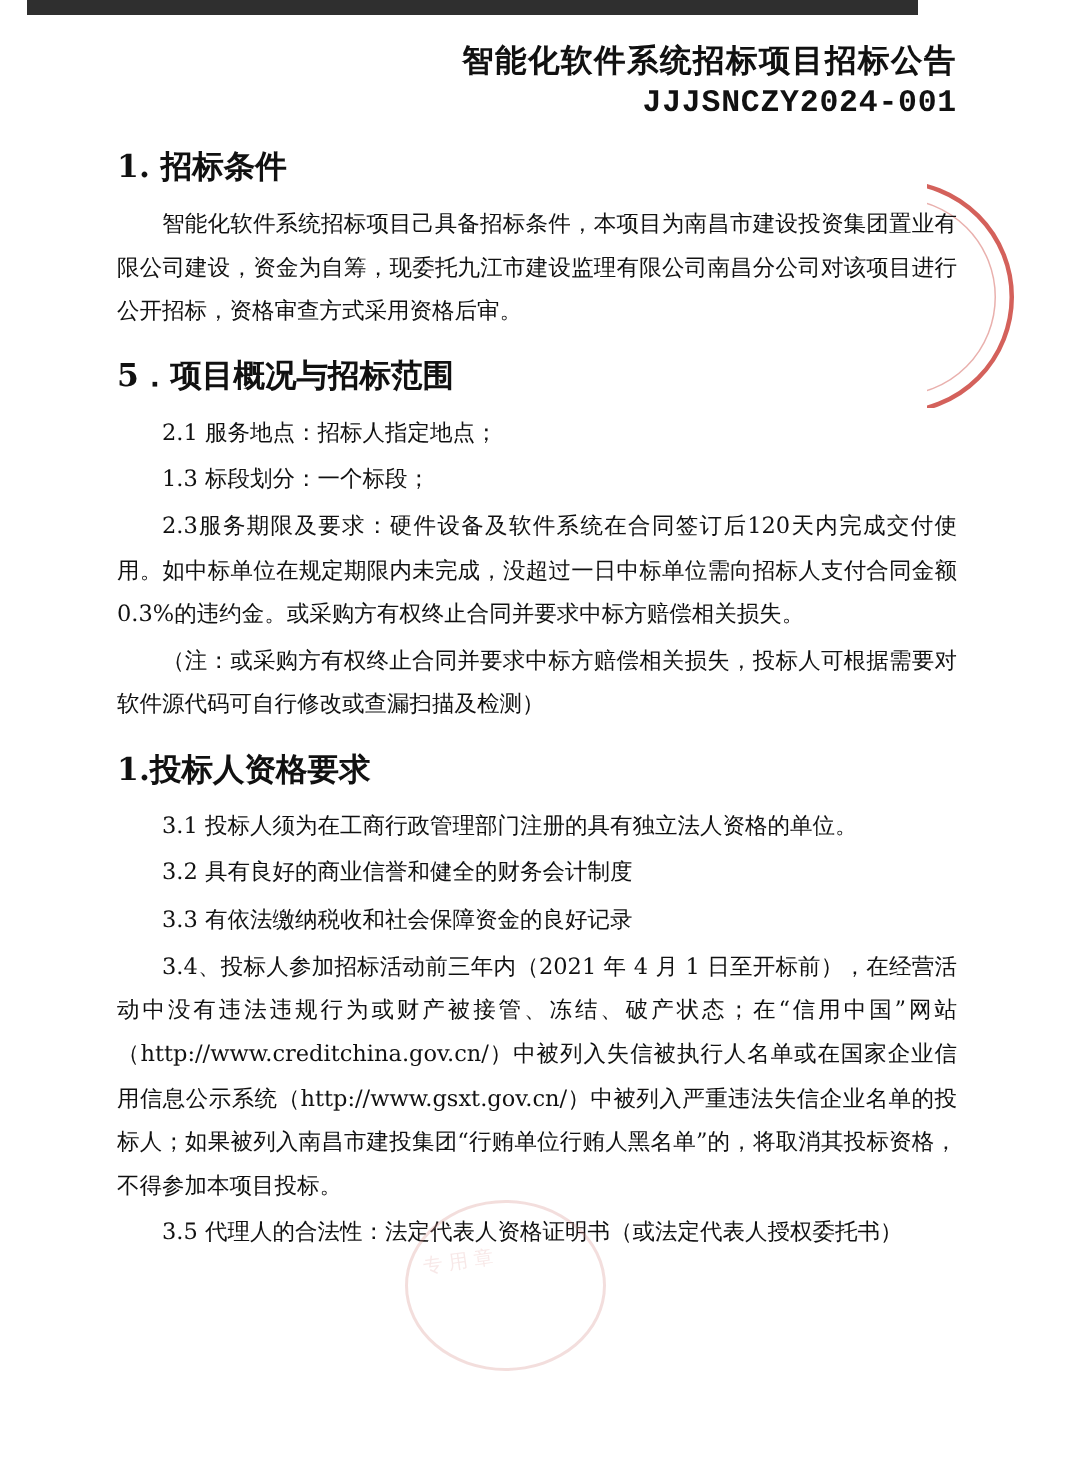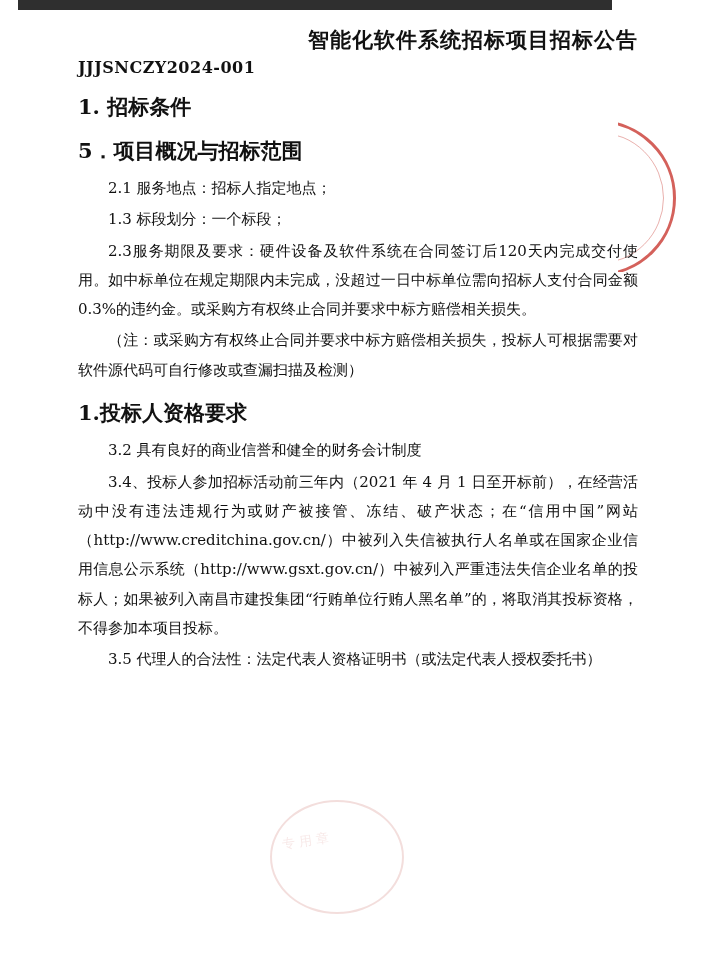--- a/index.html
+++ b/index.html
@@ -52,25 +52,26 @@
   }
   .doc-title {
     text-align: right;
     font-size: 21px;
     font-weight: bold;
     letter-spacing: 1px;
     margin: 10px 0 4px 0;
     font-family: "DejaVu Serif", "Liberation Serif", serif;
   }
   .doc-code {
-    text-align: left;
-    font-size: 16px;
+    text-align: right;
+    font-size: 21px;
     font-weight: bold;
     margin: 0 0 14px 0;
     letter-spacing: 0.5px;
+    font-family: Liberation Mono, monospace;
   }
   .h2 {
     font-size: 21px;
     font-weight: bold;
     margin: 12px 0 8px 0;
     line-height: 1.5;
   }
   p.body {
     font-size: 15px;
     line-height: 1.95;
@@ -167,29 +168,32 @@
       </div>
     </div>
   </div>
 
   <div class="content">
 
     <div class="doc-title">智能化软件系统招标项目招标公告</div>
     <div class="doc-code">JJJSNCZY2024-001</div>
 
     <div class="h2">1. 招标条件</div>
+    <p class="body ind1">智能化软件系统招标项目己具备招标条件，本项目为南昌市建设投资集团置业有限公司建设，资金为自筹，现委托九江市建设监理有限公司南昌分公司对该项目进行公开招标，资格审查方式采用资格后审。</p>
 
     <div class="h2">5．项目概况与招标范围</div>
     <p class="body ind1">2.1 服务地点：招标人指定地点；</p>
     <p class="body ind1">1.3 标段划分：一个标段；</p>
     <p class="body ind1">2.3服务期限及要求：硬件设备及软件系统在合同签订后120天内完成交付使用。如中标单位在规定期限内未完成，没超过一日中标单位需向招标人支付合同金额0.3%的违约金。或采购方有权终止合同并要求中标方赔偿相关损失。</p>
     <p class="body ind1">（注：或采购方有权终止合同并要求中标方赔偿相关损失，投标人可根据需要对软件源代码可自行修改或查漏扫描及检测）</p>
 
     <div class="h2">1.投标人资格要求</div>
+    <p class="body ind1">3.1 投标人须为在工商行政管理部门注册的具有独立法人资格的单位。</p>
     <p class="body ind1">3.2 具有良好的商业信誉和健全的财务会计制度</p>
+    <p class="body ind1">3.3 有依法缴纳税收和社会保障资金的良好记录</p>
     <p class="body ind1">3.4、投标人参加招标活动前三年内（2021 年 4 月 1 日至开标前），在经营活动中没有违法违规行为或财产被接管、冻结、破产状态；在“信用中国”网站（http://www.creditchina.gov.cn/）中被列入失信被执行人名单或在国家企业信用信息公示系统（http://www.gsxt.gov.cn/）中被列入严重违法失信企业名单的投标人；如果被列入南昌市建投集团“行贿单位行贿人黑名单”的，将取消其投标资格，不得参加本项目投标。</p>
     <p class="body ind1">3.5 代理人的合法性：法定代表人资格证明书（或法定代表人授权委托书）</p>
 
   </div>
 
   <div class="stamp2">
     <div class="stamp2-text">专用章</div>
   </div>
 
 </div>

